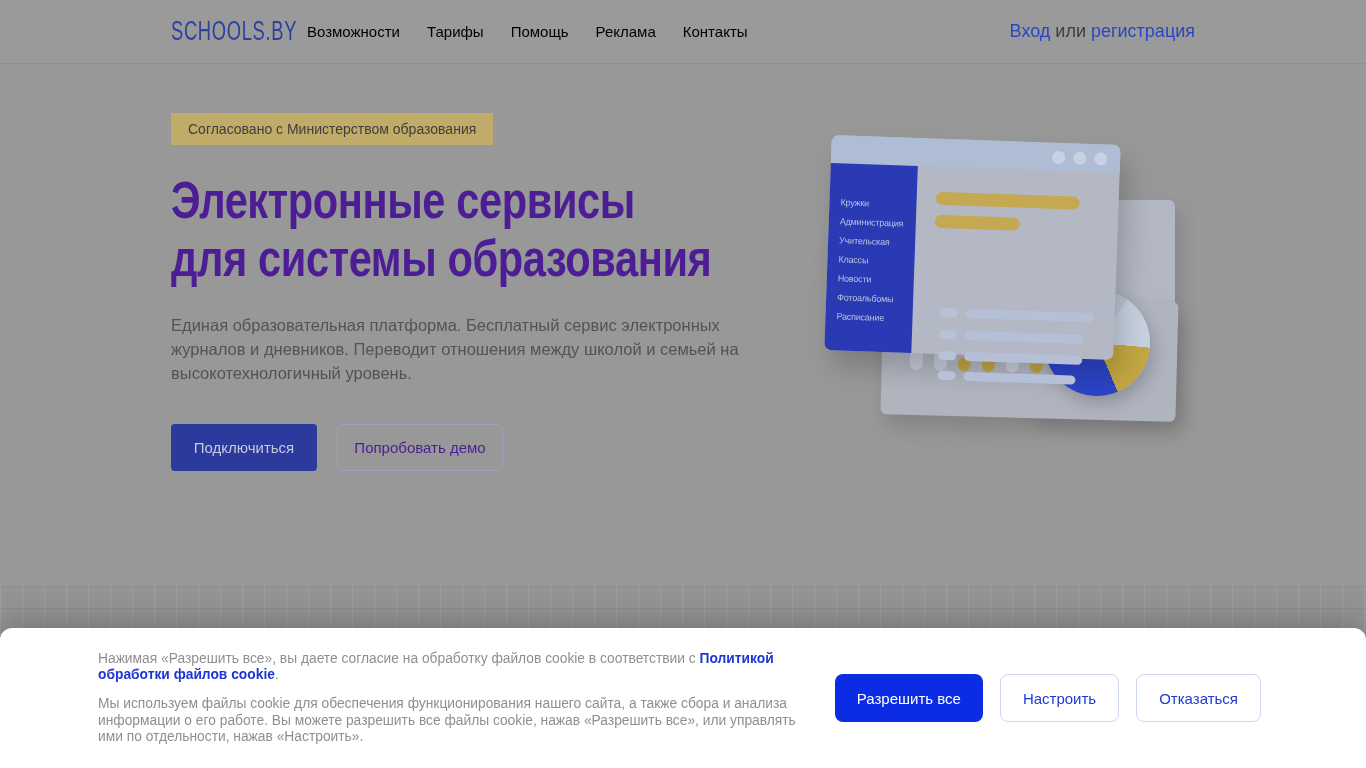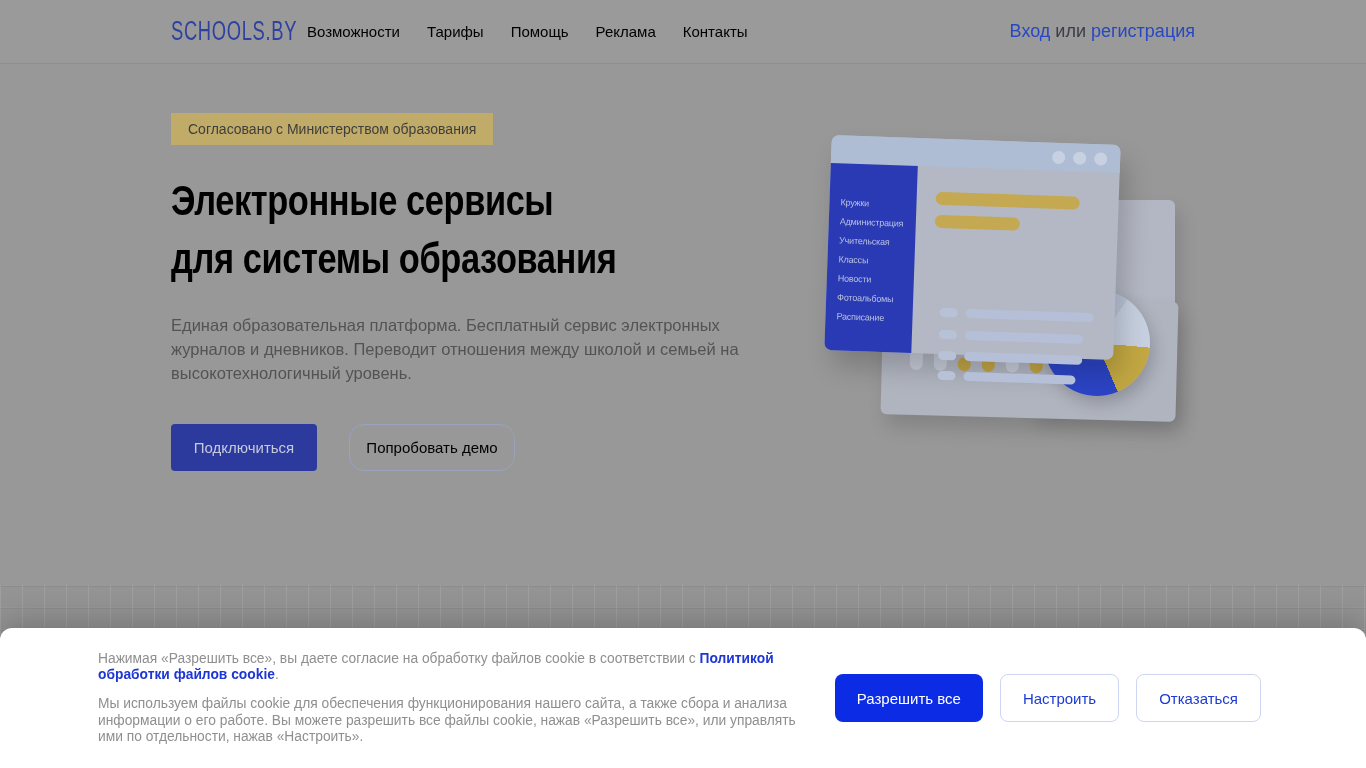--- a/index.html
+++ b/index.html
@@ -29,32 +29,32 @@
   .auth { margin-left:auto; font-size:18px; color:#3a3e46; }
   .auth a { color:#2847c2; text-decoration:none; cursor:pointer; }
 
   
   .hero { position:absolute; top:65px; left:0; right:0; height:520px; background:#989898; }
   .hero-inner { padding-top:48px; }
   .badge {
     display:inline-block; height:32px; line-height:32px; padding:0 17px;
     background:#c0ab68; color:#3e3e3e; font-size:14px; border-radius:0;
   }
-  .h1 { margin-top:26px; color:#000000; font-weight:700; font-size:43px; line-height:58px; }
+  .h1 { margin-top:26px; color:#4c1d95; font-weight:700; font-size:52px; line-height:58px; }
   .h1 .cond { display:inline-block; transform:scaleX(0.80); transform-origin:left center; letter-spacing:-0.5px; white-space:nowrap; }
   .hero-desc { margin-top:26px; width:600px; color:#535353; font-size:16.5px; line-height:24px; }
-  .hero-btns { margin-top:39px; display:flex; gap:32px; }
+  .hero-btns { margin-top:39px; display:flex; gap:20px; }
   .btn-primary {
     width:146px; height:47px; background:#2c3a9e; color:#c6cbdc;
     border:none; border-radius:4px; font-size:15px; cursor:pointer;
     font-family:"Liberation Sans", sans-serif;
   }
   .btn-ghost {
-    width:166px; height:47px; background:transparent; color:#000000;
-    border:1px solid #9aa3bd; border-radius:15px; font-size:15px; cursor:pointer;
+    width:166px; height:47px; background:transparent; color:#4c1d95;
+    border:1px solid #9aa3bd; border-radius:6px; font-size:15px; cursor:pointer;
     font-family:"Liberation Sans", sans-serif;
   }
 
   
   .illu { position:absolute; left:655px; top:75px; width:380px; height:380px; }
   .win-back {
     position:absolute; left:204px; top:60px; width:145px; height:215px;
     background:#b3b7c3; border-radius:6px; z-index:1;
     box-shadow:6px 10px 18px rgba(0,0,0,0.12);
   }

